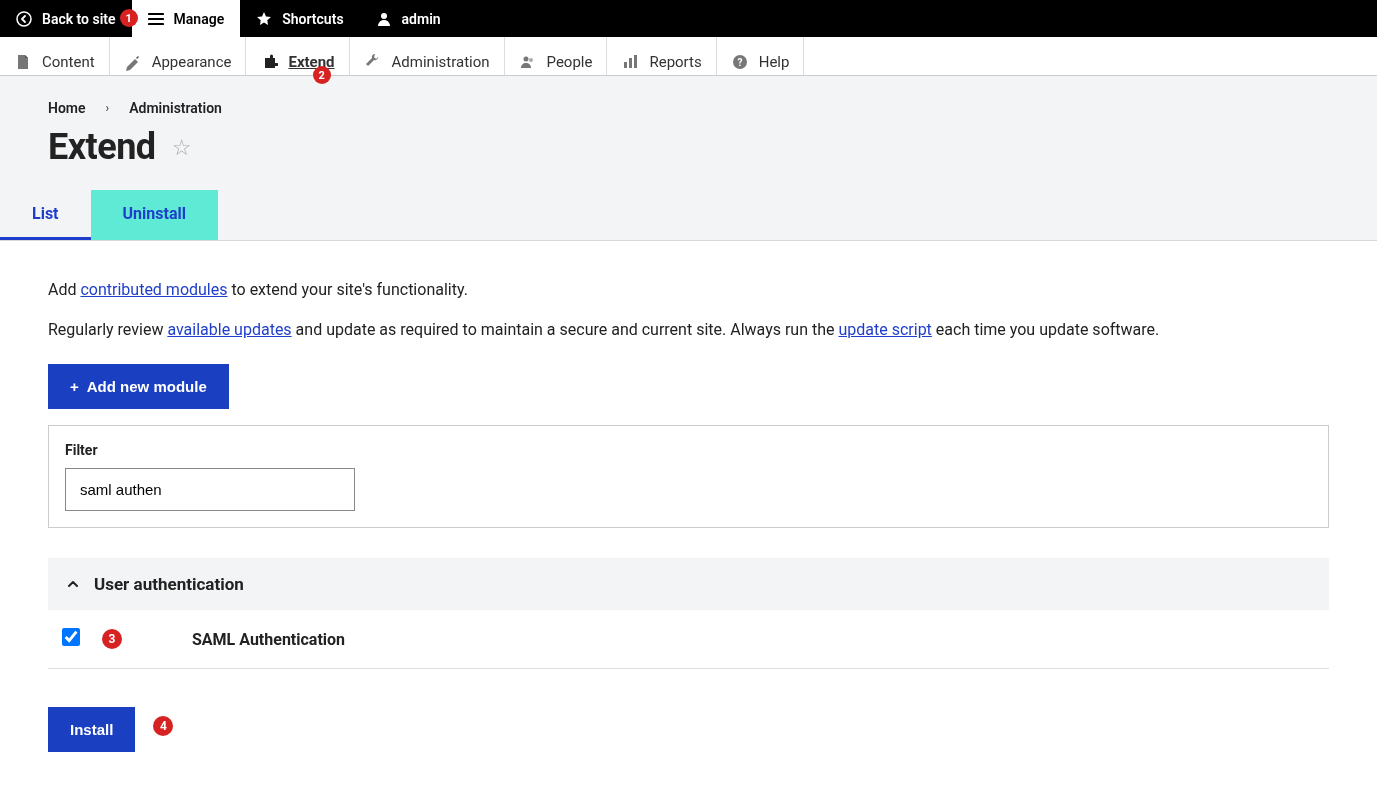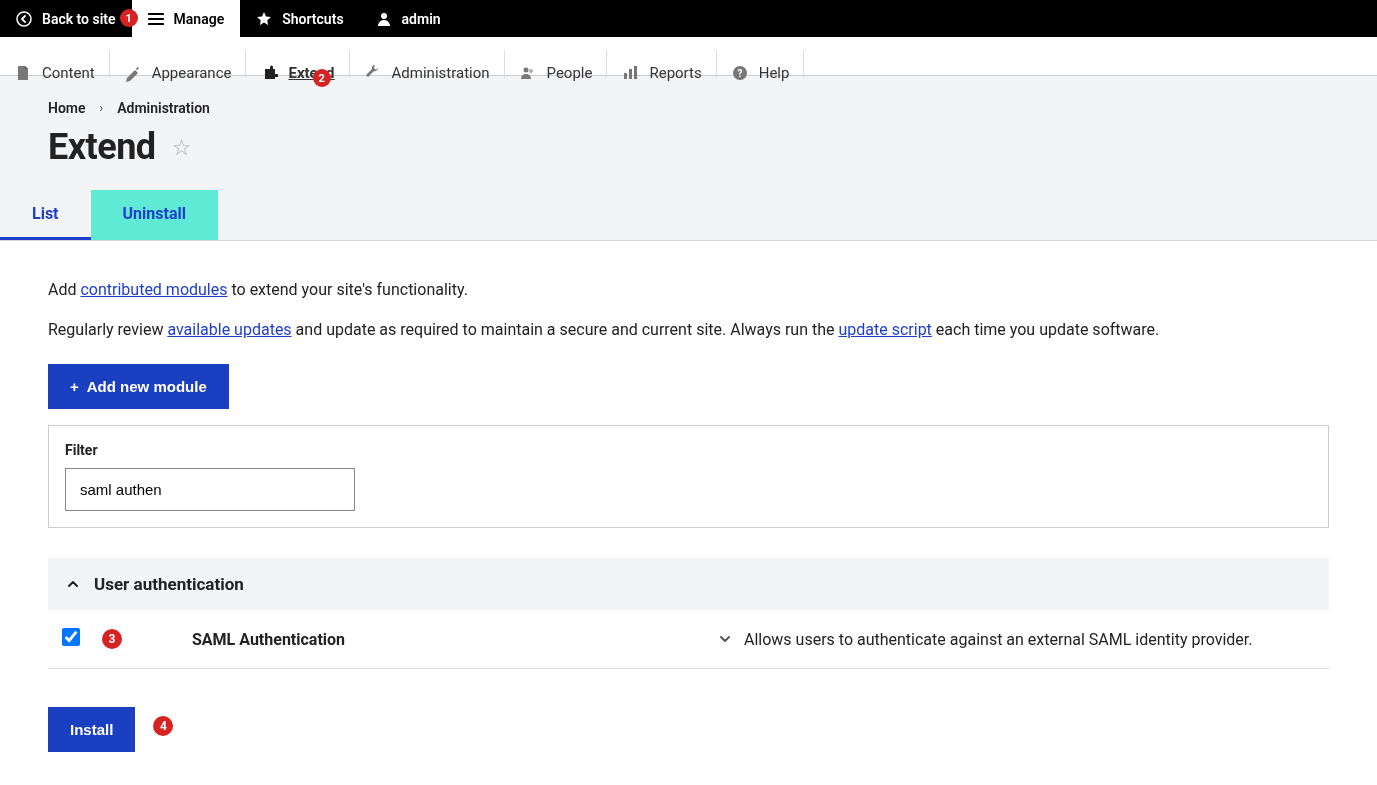--- a/index.html
+++ b/index.html
@@ -32,29 +32,28 @@
   
   .toolbar-admin {
     background: #fff;
     border-bottom: 1px solid #ccc;
     box-shadow: 0 4px 6px -4px rgba(0,0,0,0.15);
     height: 39px;
     display: flex;
   }
   .toolbar-admin .adm-item {
     display: flex;
-    align-items: flex-start;
+    align-items: flex-end;
     gap: 10px;
-    padding: 14px 14px;
+    padding: 4px 14px;
     border-right: 1px solid #ddd;
     font-size: 15px;
     color: #333;
     cursor: pointer;
     position: relative;
-    margin-top: 13px;
   }
   .toolbar-admin .adm-item.active {
     font-weight: 700;
     text-decoration: underline;
   }
   .adm-icon { width: 18px; height: 18px; display: inline-flex; }
 
   .badge {
     position: absolute;
     background: #d72222;
@@ -71,21 +70,21 @@
   }
 
   
   .page-region { background: #f3f4f6; padding-top: 24px; }
   .breadcrumb {
     padding: 0 48px;
     font-size: 14px;
     font-weight: 600;
     display: flex;
     align-items: center;
-    gap: 14px;
+    gap: 20px;
   }
   .breadcrumb .crumb { cursor: pointer; }
   .breadcrumb .sep { font-size: 12px; color: #555; }
   .page-title-row {
     padding: 10px 48px 22px;
     display: flex;
     align-items: center;
     gap: 16px;
   }
   .page-title {
@@ -350,28 +349,20 @@
     </span>
     <span>User authentication</span>
   </div>
 
   <div class="module-row">
     <div class="checkbox-cell">
       <input type="checkbox" checked="" style="">
     </div>
     <span class="step-badge">3</span>
     <div class="module-name">SAML Authentication</div>
-    <div class="module-desc-cell">
-      <span>
-        <svg width="14" height="14" viewBox="0 0 14 14">
-            <path d="M3 5l4 4 4-4" stroke="#555" stroke-width="2" fill="none" stroke-linecap="round" stroke-linejoin="round"></path>
-          </svg>
-      </span>
-      <span class="module-desc">Allows users to authenticate against an external SAML identity provider.</span>
-    </div>
   </div>
 
   <div class="install-row">
     <button class="btn-primary" style="margin-top:8px;text-align:center;">
       <span>Install</span>
     </button>
     <span class="step-badge">4</span>
   </div>
 
 </div>

